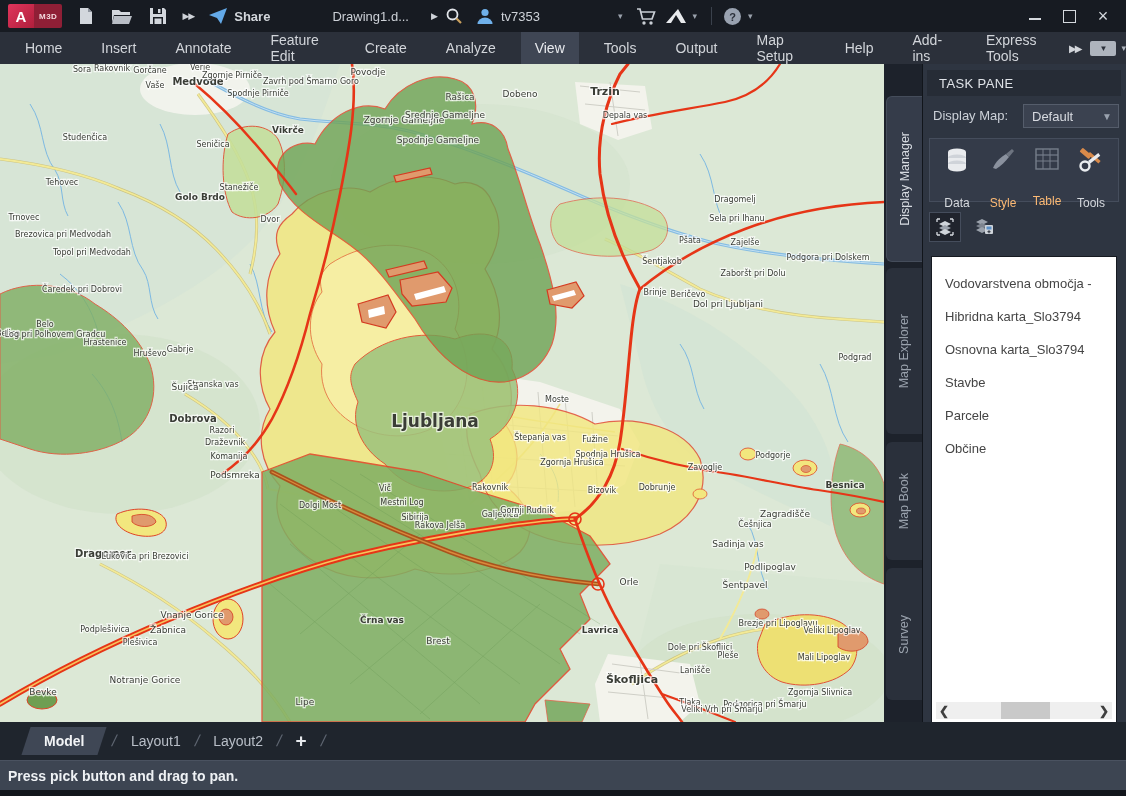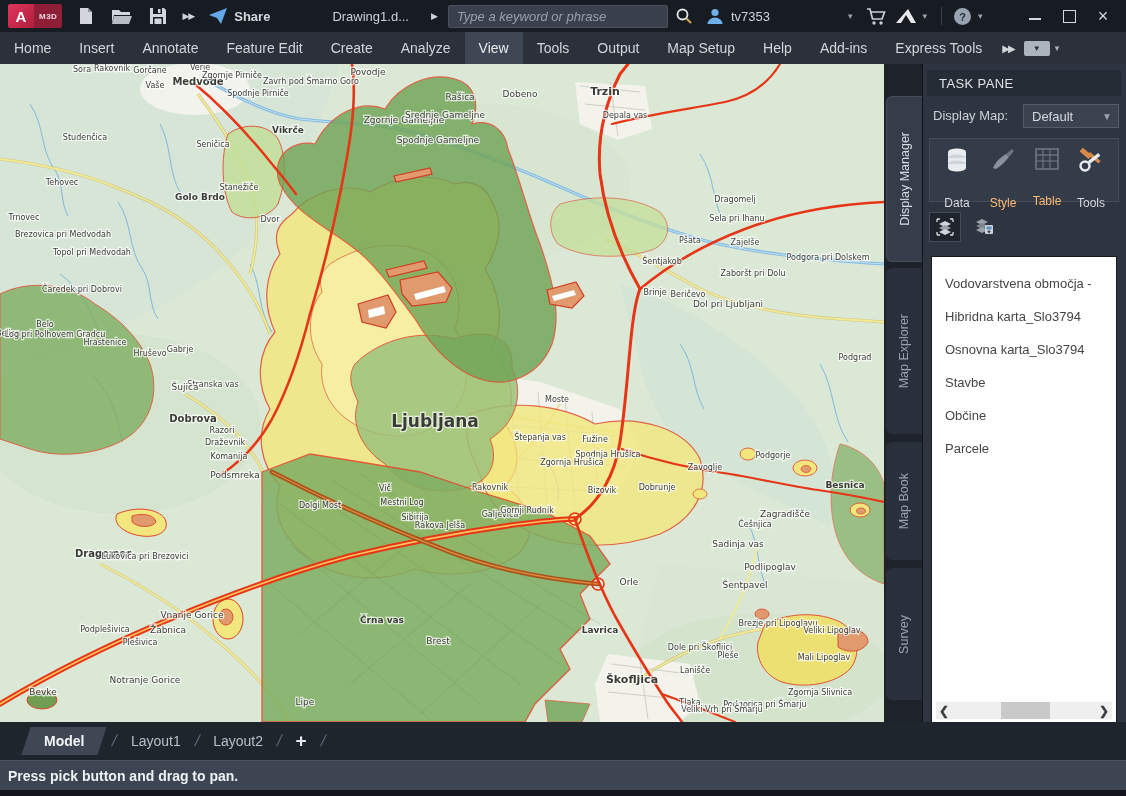--- a/index.html
+++ b/index.html
@@ -30,21 +30,21 @@
   .user-wrap span{margin-left:7px;}
   .caret{color:#9aa1ac;font-size:9px;margin-left:14px;cursor:pointer;}
   .tb-sep{width:1px;height:18px;background:#3a414c;margin-left:14px;}
   .win-btns{position:absolute;right:6px;top:0;height:32px;display:flex;align-items:center;color:#d5d9de;}
   .win-btn{width:34px;height:32px;display:flex;align-items:center;justify-content:center;font-size:14px;cursor:pointer;}
   .win-sq{width:11px;height:11px;border:1.5px solid #d5d9de;}
   .win-min{width:12px;height:2px;background:#d5d9de;margin-top:6px;}
   
   #menubar{position:absolute;left:0;top:32px;width:1126px;height:32px;background:#2b303a;
            display:flex;align-items:stretch;color:#d2d5da;font-size:14px;border-bottom:1px solid #232830;}
-  .menu-item{padding:4px 14px;display:flex;align-items:center;cursor:pointer;}
+  .menu-item{padding:4px 14px;display:flex;align-items:center;cursor:pointer;margin-left:11px;}
   .menu-item.active{background:#3f4654;color:#e8eaee;}
   .menu-extra{display:flex;align-items:center;margin-left:6px;}
   .menu-chev{color:#d2d5da;font-size:10px;letter-spacing:-2px;margin-right:10px;cursor:pointer;}
   .menu-dd{width:26px;height:15px;background:#aeb4bd;border-radius:2px;display:flex;align-items:center;justify-content:center;
            color:#2b303a;font-size:8px;cursor:pointer;}
   .menu-dd2{color:#aeb4bd;font-size:9px;margin-left:5px;cursor:pointer;}
   
   #map-wrap{position:absolute;left:0;top:64px;width:884px;height:658px;background:#dce8d6;}
   #map-labels text{fill:#3a3d36;font-family:"DejaVu Sans",sans-serif;text-anchor:middle;
                    stroke:#ffffff;stroke-width:2.4px;stroke-opacity:.72;paint-order:stroke;}
@@ -125,23 +125,20 @@
     <div class="chev">▶▶</div>
     <div class="share-wrap">
       <svg width="20" height="18" viewBox="0 0 20 18">
         <path d="M1 8 L19 1 L13 17 L9 11 Z" fill="#63a9e8"></path>
           <path d="M9 11 L19 1 L11 9 Z" fill="#3f7fb8"></path>
       </svg>
       <span>Share</span>
     </div>
     <div class="doc-title">Drawing1.d...</div>
     <div class="tb-arrow">▶</div>
-    <div id="search-box">
-      <input type="text" placeholder="Type a keyword or phrase" style="">
-    </div>
     <div class="tb-ico" style="margin-left:4px;">
       <svg width="18" height="18" viewBox="0 0 18 18">
         <circle cx="7.5" cy="7.5" r="5" fill="none" stroke="#e2e5ea" stroke-width="1.8"></circle>
         <line x1="11.5" y1="11.5" x2="16" y2="16" stroke="#c9a05e" stroke-width="2.2"></line>
       </svg>
     </div>
     <div class="user-wrap">
       <svg width="18" height="18" viewBox="0 0 18 18">
         <circle cx="9" cy="5.5" r="3.6" fill="#6fb0ea"></circle>
           <path d="M1.5 17 a7.5 6.5 0 0 1 15 0 z" fill="#6fb0ea"></path>
@@ -566,22 +563,22 @@
         </svg>
       </div>
     </div>
 
     <div id="layer-list">
       <div id="layer-items" style="padding-top:10px;">
           <div class="layer-item">Vodovarstvena območja -</div>
           <div class="layer-item">Hibridna karta_Slo3794</div>
           <div class="layer-item">Osnovna karta_Slo3794</div>
           <div class="layer-item">Stavbe</div>
+          <div class="layer-item">Parcele</div>
           <div class="layer-item">Občine</div>
-          <div class="layer-item">Parcele</div>
         </div>
       <div id="list-scroll">
         <div class="scr-arrow">❮</div>
         <div id="scr-track">
           <div id="scr-thumb"></div>
         </div>
         <div class="scr-arrow">❯</div>
       </div>
     </div>
   </div>

